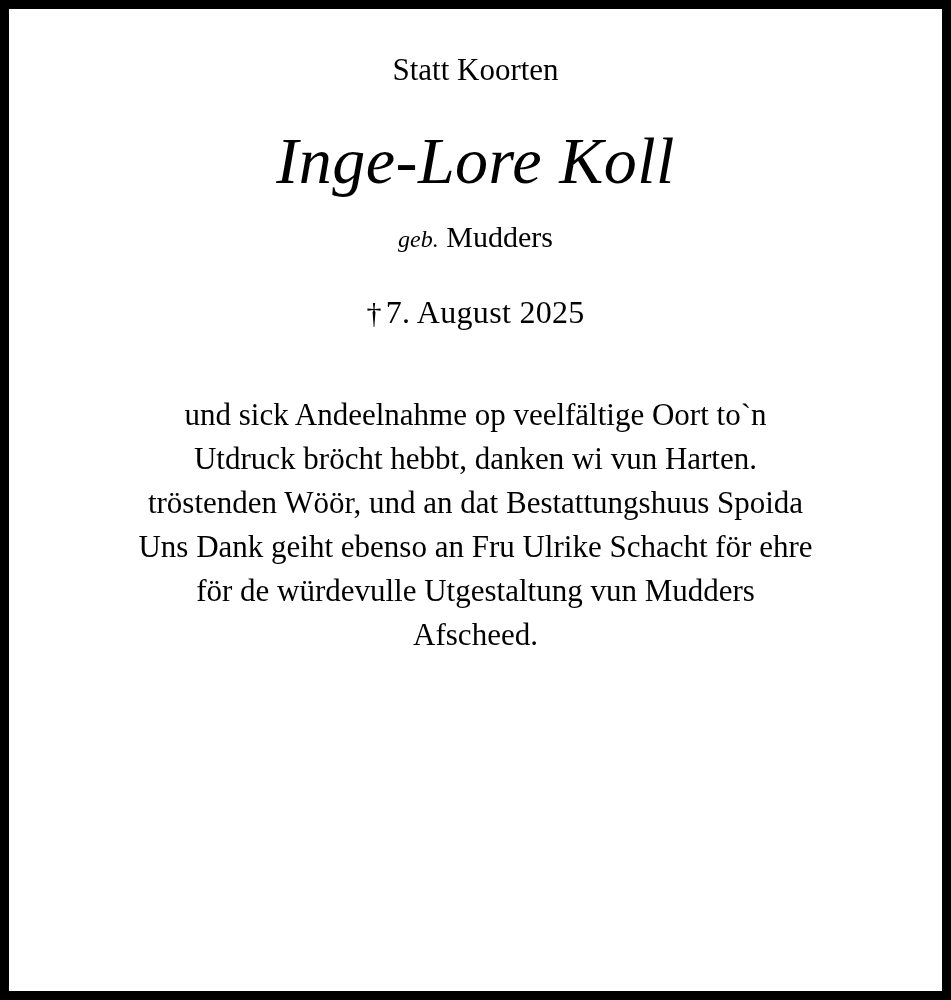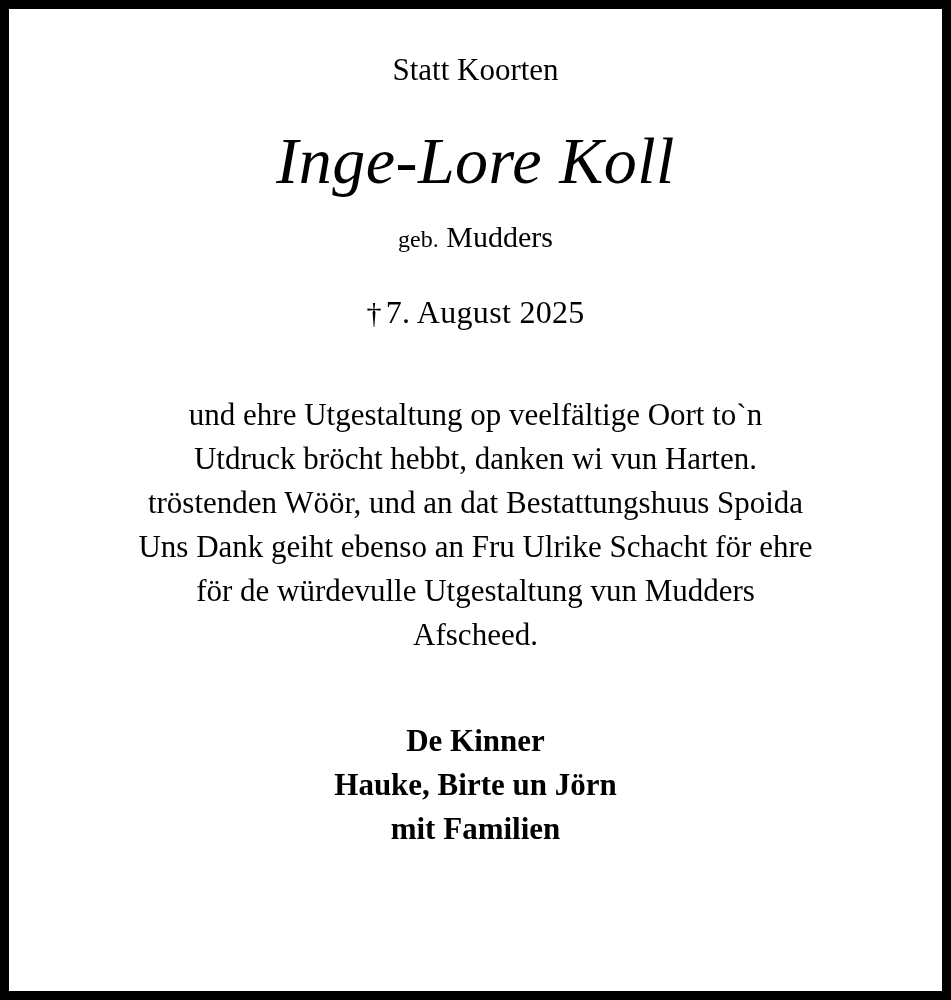--- a/index.html
+++ b/index.html
@@ -37,20 +37,21 @@
     line-height: 1.1;
     margin-top: 38px;
     letter-spacing: 0.5px;
   }
   .maiden {
     font-size: 30px;
     margin-top: 22px;
   }
   .maiden .small {
     font-size: 24px;
+    font-style: italic;
   }
   .death-line {
     font-size: 32px;
     margin-top: 40px;
     letter-spacing: 0.3px;
   }
   .cross {
     font-size: 30px;
     padding-right: 4px;
   }
@@ -86,28 +87,23 @@
   <div class="maiden">
     <span class="small">geb.</span>
     <span>Mudders</span>
   </div>
 
   <div class="death-line">
     <span class="cross">†</span><span>7. August 2025</span>
   </div>
 
   <div class="body-text">
-    <div>und ehre Utgestaltung op veelfältige Oort to`n</div>
+    <div>und sick Andeelnahme op veelfältige Oort to`n</div>
     <div>Utdruck bröcht hebbt, danken wi vun Harten.</div>
     <div>tröstenden Wöör, und an dat Bestattungshuus Spoida</div>
     <div>Uns Dank geiht ebenso an Fru Ulrike Schacht för ehre</div>
     <div>för de würdevulle Utgestaltung vun Mudders</div>
     <div>Afscheed.</div>
   </div>
 
-  <div class="signature">
-    <div>De Kinner</div>
-    <div>Hauke, Birte un Jörn</div>
-    <div>mit Familien</div>
-  </div>
 
 
 </div>
 
 </body></html>

